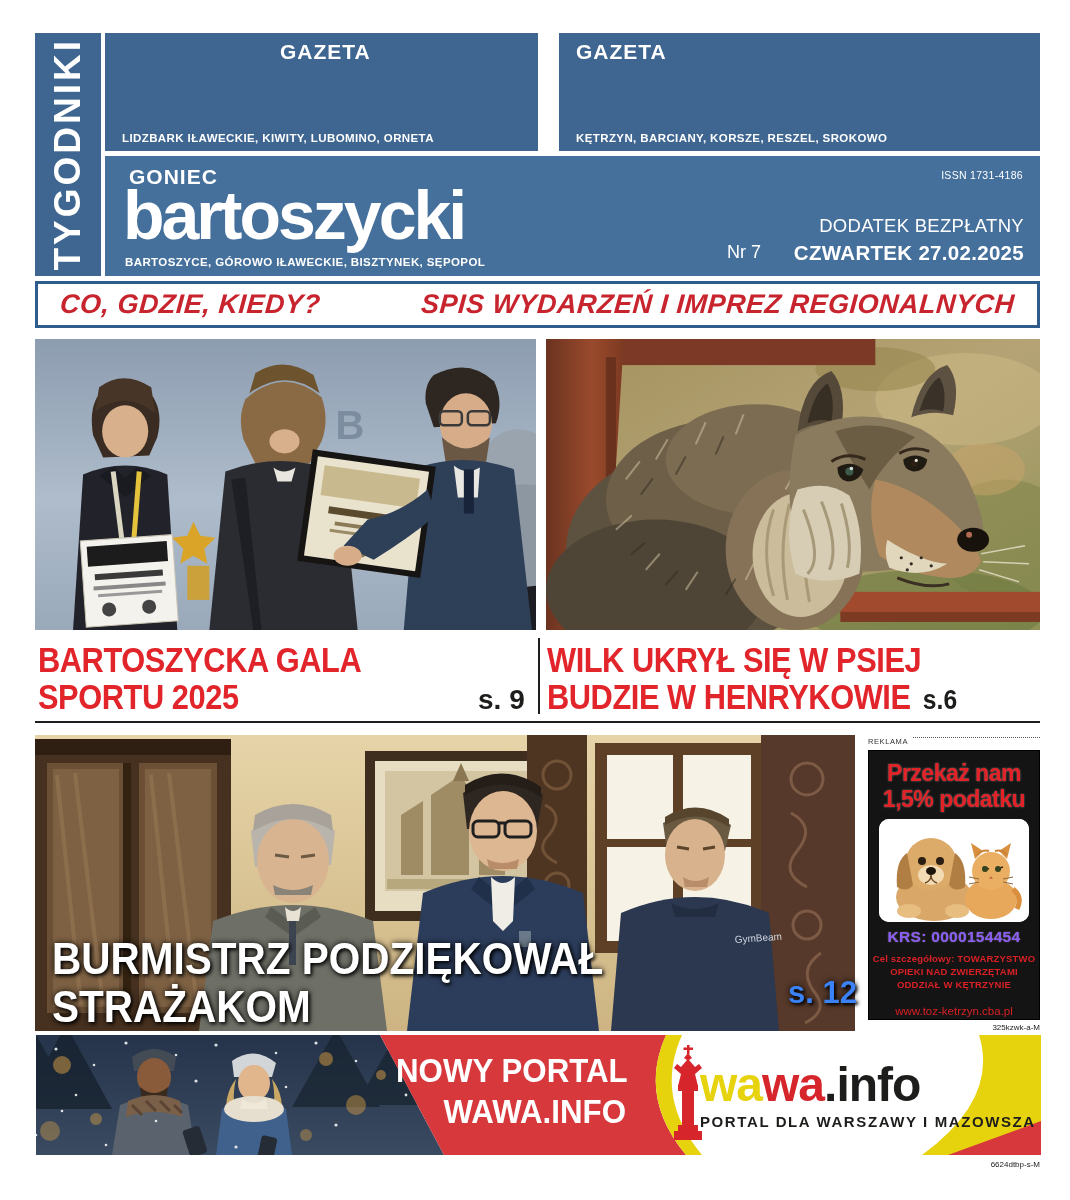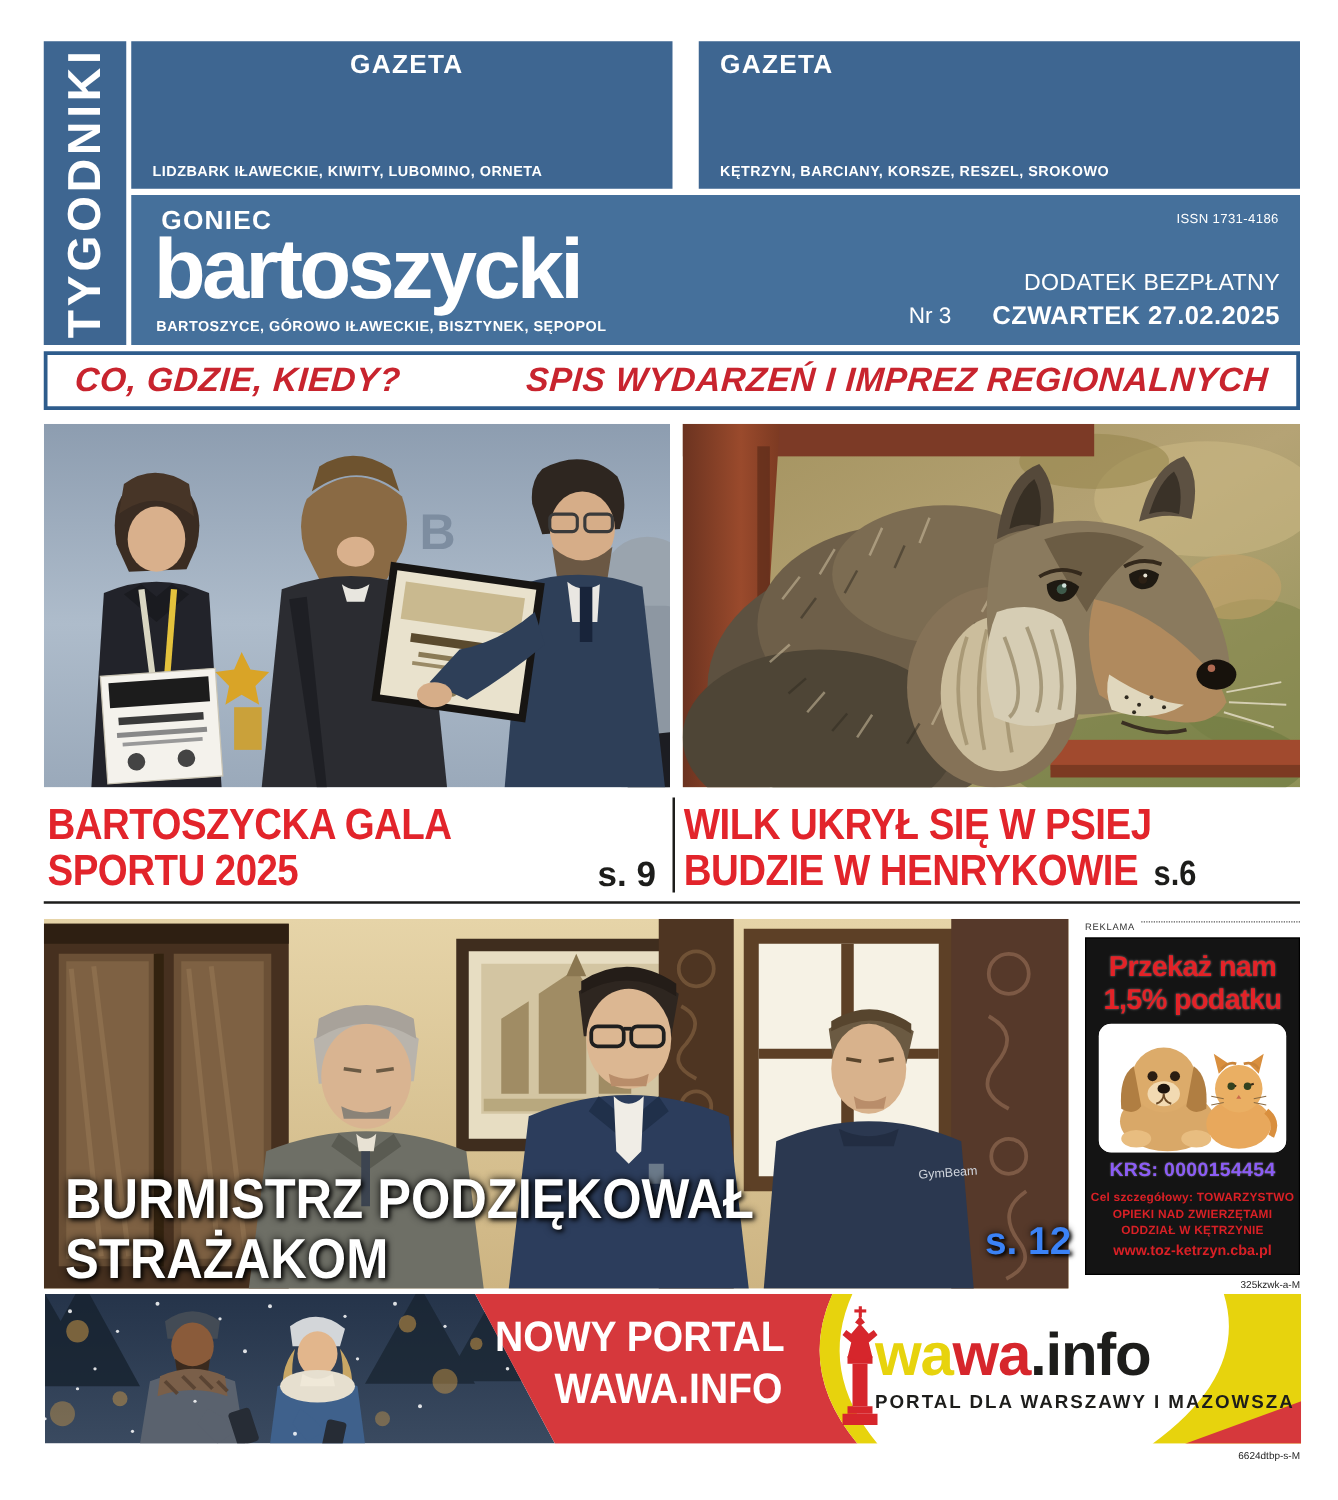--- a/index.html
+++ b/index.html
@@ -57,21 +57,21 @@
   .ad { position:absolute; left:868px; top:737px; width:172px; }
   .ad-label-row { display:flex; gap:5px; height:10px; }
   .ad-label { font-size:7.5px; color:#333; letter-spacing:.6px; }
   .ad-dots { flex:1; border-bottom:1.5px dotted #555; height:1px; margin-bottom:3px; }
   .ad-box { margin-top:3px; background:#141414; border:1px solid #000; height:270px; text-align:center; position:relative; }
   .ad-title { margin-top:9px; color:#e32227; font-weight:bold; font-size:23px; line-height:26px; letter-spacing:-.5px; text-shadow:0 0 2px rgba(255,255,255,.45); }
   .ad-pets { margin:7px auto 0; width:150px; height:103px; background:#fff; border-radius:10px; overflow:hidden; }
   .ad-pets svg { display:block; width:100%; height:100%; }
   .ad-krs { margin-top:6px; color:#8b5cf6; font-weight:bold; font-size:15.5px; letter-spacing:.3px; text-shadow:0 0 1.5px rgba(255,255,255,.4); }
   .ad-purpose { margin-top:6px; color:#d92026; font-weight:bold; font-size:9.5px; line-height:13px; letter-spacing:.2px; }
-  .ad-site { margin-top:4px; color:#d92026; font-weight:bold; font-size:11.5px; }
+  .ad-site { margin-top:14px; color:#d92026; font-weight:normal; font-size:11.5px; }
   .ad-code { margin-top:3px; text-align:right; font-size:8px; color:#222; }
 
   
   .banner { position:absolute; left:36px; top:1035px; width:1005px; height:120px; overflow:hidden; }
   .banner svg.bg { position:absolute; left:0; top:0; width:100%; height:100%; }
   .banner-promo { position:absolute; left:340px; top:15px; width:250px; text-align:right; color:#fff; font-weight:bold; font-size:34px; line-height:41px; transform:scaleX(.92); transform-origin:right top; white-space:nowrap; }
   .wawa { position:absolute; left:664px; top:26px; width:290px; }
   .wawa-word { font-size:48px; font-weight:bold; letter-spacing:-1px; line-height:1; white-space:nowrap; }
   .wawa-y { color:#e7d30d; } .wawa-r { color:#d6262c; } .wawa-k { color:#1d1d1b; }
   .wawa-tagline { margin-top:4px; font-size:15px; font-weight:bold; color:#1d1d1b; letter-spacing:1.6px; white-space:nowrap; }
@@ -96,21 +96,21 @@
           <div class="kicker k-ket">GAZETA</div>
           <div class="coverage">KĘTRZYN, BARCIANY, KORSZE, RESZEL, SROKOWO</div>
         </div>
       </div>
       <div class="mast-row2">
         <div class="kicker k-bart">GONIEC</div>
         <div class="mtitle t-bart">bartoszycki</div>
         <div class="coverage c-bart">BARTOSZYCE, GÓROWO IŁAWECKIE, BISZTYNEK, SĘPOPOL</div>
         <div class="issn">ISSN 1731-4186</div>
         <div class="dodatek">DODATEK BEZPŁATNY</div>
-        <div class="nr">Nr 3</div>
+        <div class="nr">Nr 7</div>
         <div class="pubdate">CZWARTEK 27.02.2025</div>
       </div>
     </div>
   </div>
 
   <div class="events">
     <span>CO, GDZIE, KIEDY?</span>
     <span>SPIS WYDARZEŃ I IMPREZ REGIONALNYCH</span>
   </div>
 

